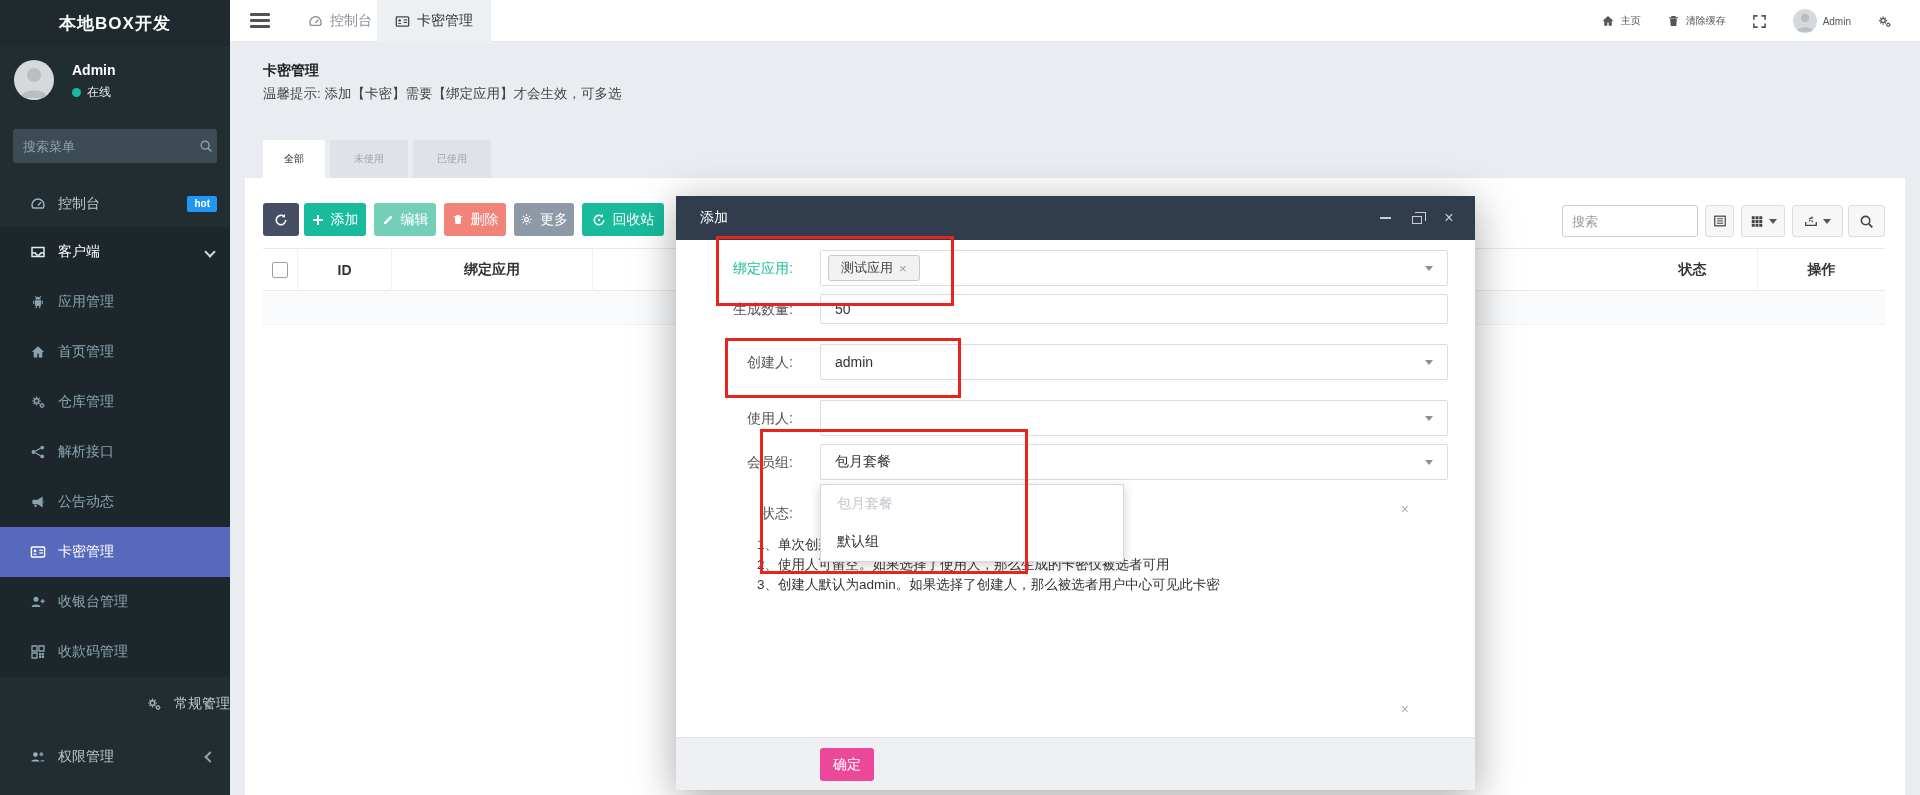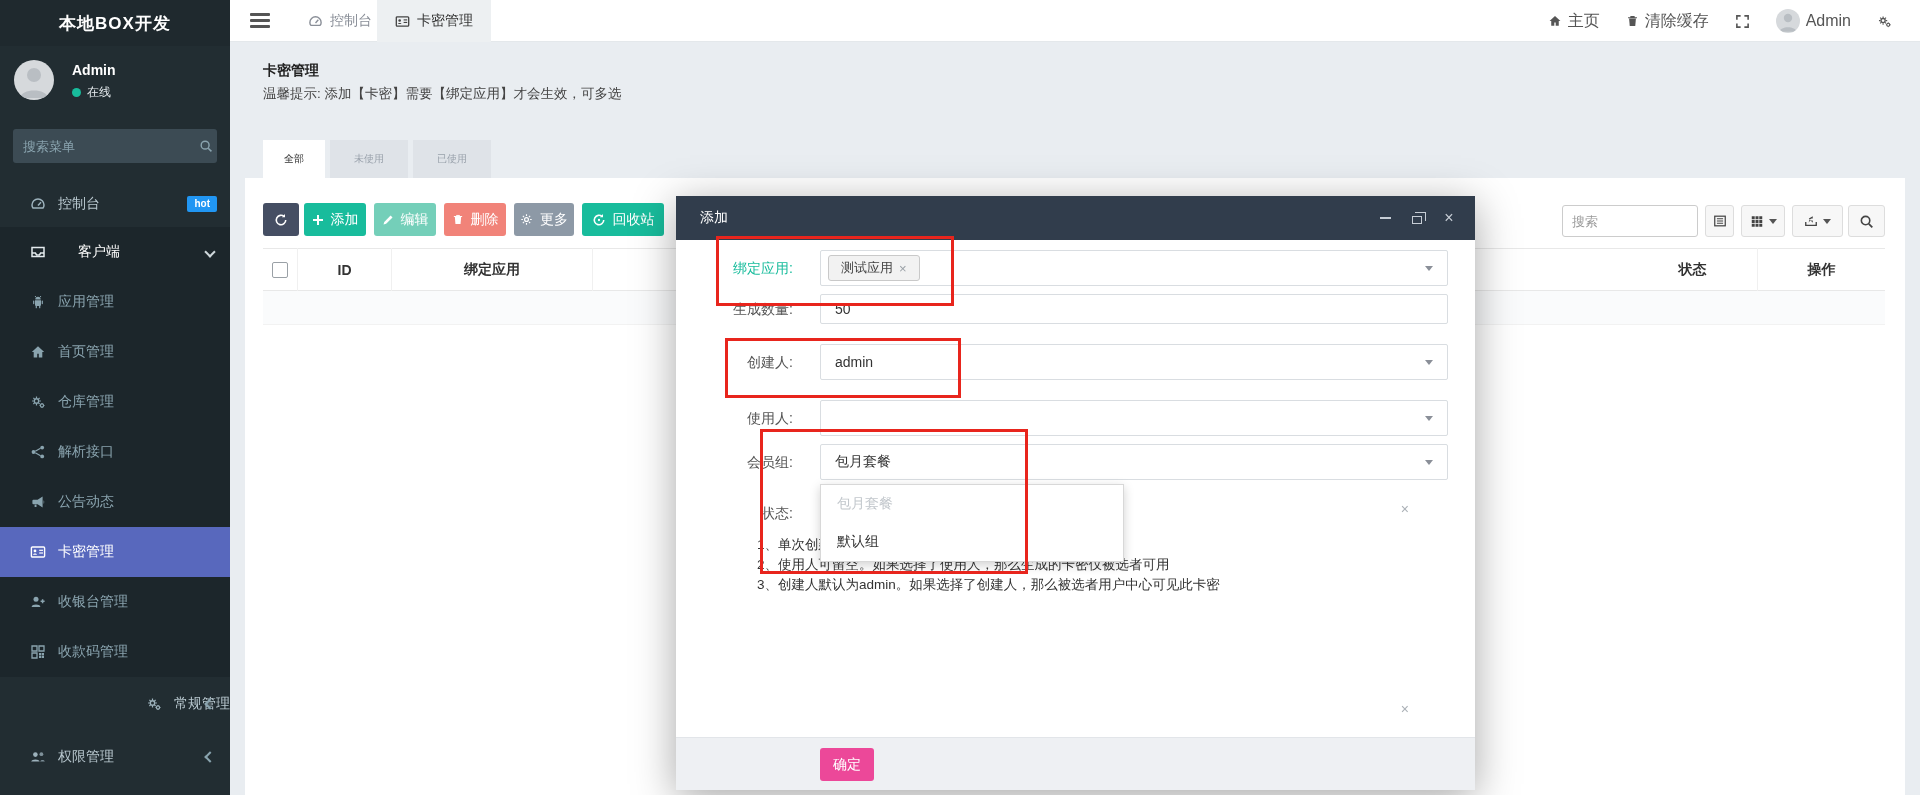--- a/index.html
+++ b/index.html
@@ -33,21 +33,21 @@
   .chev { position:absolute; right:16px; width:8px; height:8px; border-left:2px solid #8aa4af; border-bottom:2px solid #8aa4af; }
   .chev-left { transform:rotate(45deg); }
   .chev-down { transform:rotate(-45deg); border-color:#cfd8dc; }
 
   
   #navbar { position:absolute; left:230px; top:0; width:1690px; height:42px; background:#fff; border-bottom:1px solid #e4e8eb; z-index:4; }
   .burger { position:absolute; left:20px; top:13px; width:20px; height:16px; cursor:pointer; }
   .burger span { display:block; height:2.5px; background:#555; margin-bottom:3.5px; border-radius:1px; }
   .nav-tab { position:absolute; top:0; height:42px; display:flex; align-items:center; gap:7px; font-size:14px; color:#8a8f98; padding:0 18px; cursor:pointer; }
   .nav-tab.active { background:#edf0f2; color:#333; }
-  .nav-right { position:absolute; right:28px; top:0; height:42px; display:flex; align-items:center; gap:26px; color:#555; font-size:16px; }
+  .nav-right { position:absolute; right:28px; top:0; height:42px; display:flex; align-items:center; gap:26px; color:#555; font-size:10px; }
   .nav-right .itm { display:flex; align-items:center; gap:6px; cursor:pointer; }
   .nav-avatar { width:24px; height:24px; border-radius:50%; background:#d6d9dc; overflow:hidden; }
 
   
   #page-title { position:absolute; left:263px; top:62px; font-size:14px; font-weight:700; color:#222; }
   #page-tip { position:absolute; left:263px; top:85px; font-size:13.5px; color:#444; }
   .ptab { position:absolute; top:140px; height:38px; display:flex; align-items:center; justify-content:center; font-size:10px; cursor:pointer; }
   .ptab.on { background:#fff; color:#333; }
   .ptab.off { background:#dfe3e8; color:#99a1ab; }
   #content { position:absolute; left:245px; top:178px; width:1660px; height:617px; background:#fff; }
@@ -136,21 +136,21 @@
             <path d="M8 3a6 6 0 0 0-6 6c0 1.6.6 2.6 1.1 3.1h9.8C13.4 11.6 14 10.6 14 9a6 6 0 0 0-6-6z" fill="none" stroke="currentColor" stroke-width="1.5"></path>
             <line x1="8" y1="9.5" x2="11" y2="6.2" stroke="currentColor" stroke-width="1.5"></line>
           </svg>
       </span>
       <span>控制台</span>
       <span class="hot-badge">hot</span>
     </div>
 
     <div class="abs sb-sec" style="left:0;top:227px;width:230px;height:450px;"></div>
 
-    <div class="sb-item" style="top:227px;height:50px;color:#fff;gap:20px;">
+    <div class="sb-item" style="top:227px;height:50px;color:#fff;">
       <span class="ic ico" style="color:#e4ebee;">
         <svg width="16" height="16" viewBox="0 0 16 16">
             <path d="M2 3.5h12v9H2z" fill="none" stroke="currentColor" stroke-width="1.5"></path>
             <path d="M2 9h3.4l1.2 2h2.8l1.2-2H14" fill="none" stroke="currentColor" stroke-width="1.5"></path>
           </svg>
       </span>
       <span>客户端</span>
       <span class="chev chev-down" style="top:21px;"></span>
     </div>
 

